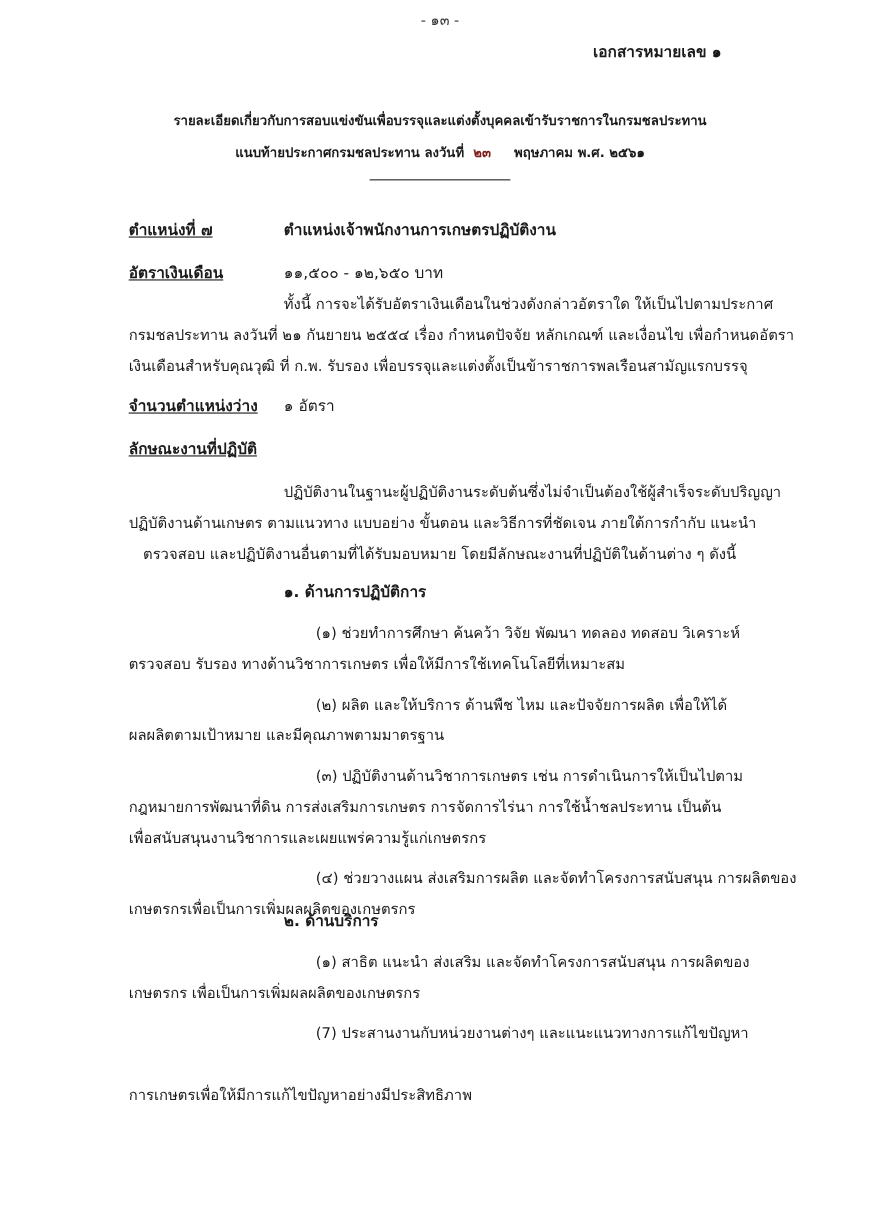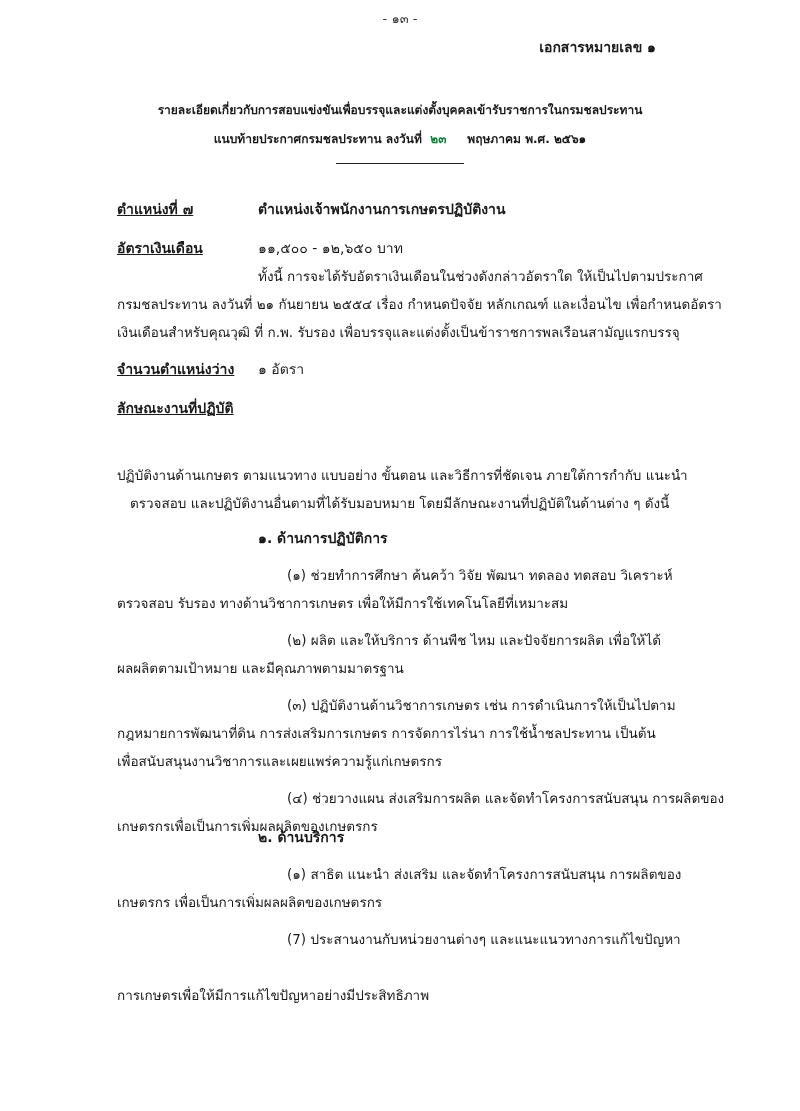--- a/index.html
+++ b/index.html
@@ -11,21 +11,21 @@
       position: relative;
       overflow: hidden;
     }
     .page { position: absolute; left: 0; top: 0; width: 728px; height: 1111px; }
     .abs { position: absolute; white-space: nowrap; }
     .page-num { top: 8px; left: 0; width: 800px; text-align: center; font-size: 13px; color: #333; }
     .doc-no { top: 36px; right: 72px; font-size: 14px; font-weight: bold; }
     .title { left: 0; width: 800px; text-align: center; font-size: 12px; font-weight: bold; }
     .t1 { top: 100px; }
     .t2 { top: 129px; }
-    .date-day { color: #15803d; }
+    .date-day { color: #7f1d1d; }
     .rule { position: absolute; top: 163px; left: 336px; width: 128px; height: 0; border-top: 1px solid #222; }
     .label { font-size: 14px; font-weight: bold; text-decoration: underline; left: 117px; }
     .value { font-size: 14px; }
     .bold { font-weight: bold; }
     .line { position: absolute; white-space: nowrap; font-size: 13.5px; }
   </style>
 </head>
 <body>
 
 <div class="page">
@@ -49,20 +49,21 @@
 
   <div class="line" style="top:265px; left:258px;">ทั้งนี้ การจะได้รับอัตราเงินเดือนในช่วงดังกล่าวอัตราใด ให้เป็นไปตามประกาศ</div>
   <div class="line" style="top:293px; left:117px;">กรมชลประทาน ลงวันที่ ๒๑ กันยายน ๒๕๕๔  เรื่อง กำหนดปัจจัย หลักเกณฑ์ และเงื่อนไข เพื่อกำหนดอัตรา</div>
   <div class="line" style="top:321px; left:117px;">เงินเดือนสำหรับคุณวุฒิ ที่ ก.พ. รับรอง เพื่อบรรจุและแต่งตั้งเป็นข้าราชการพลเรือนสามัญแรกบรรจุ</div>
 
   <div class="abs label" style="top:358px;">จำนวนตำแหน่งว่าง</div>
   <div class="abs value" style="top:358px; left:258px;">๑  อัตรา</div>
 
   <div class="abs label" style="top:397px;">ลักษณะงานที่ปฏิบัติ</div>
 
+  <div class="line" style="top:436px; left:258px;">ปฏิบัติงานในฐานะผู้ปฏิบัติงานระดับต้นซึ่งไม่จำเป็นต้องใช้ผู้สำเร็จระดับปริญญา</div>
   <div class="line" style="top:464px; left:117px;">ปฏิบัติงานด้านเกษตร ตามแนวทาง แบบอย่าง ขั้นตอน และวิธีการที่ชัดเจน ภายใต้การกำกับ แนะนำ</div>
   <div class="line" style="top:492px; left:130px;">ตรวจสอบ และปฏิบัติงานอื่นตามที่ได้รับมอบหมาย โดยมีลักษณะงานที่ปฏิบัติในด้านต่าง ๆ ดังนี้</div>
 
   <div class="abs value bold" style="top:527px; left:258px;">๑.   ด้านการปฏิบัติการ</div>
 
   <div class="line" style="top:564px; left:287px;">(๑) ช่วยทำการศึกษา ค้นคว้า วิจัย พัฒนา ทดลอง ทดสอบ วิเคราะห์</div>
   <div class="line" style="top:592px; left:117px;">ตรวจสอบ รับรอง ทางด้านวิชาการเกษตร เพื่อให้มีการใช้เทคโนโลยีที่เหมาะสม</div>
 
   <div class="line" style="top:629px; left:287px;">(๒) ผลิต และให้บริการ ด้านพืช ไหม และปัจจัยการผลิต เพื่อให้ได้</div>
   <div class="line" style="top:657px; left:117px;">ผลผลิตตามเป้าหมาย และมีคุณภาพตามมาตรฐาน</div>

